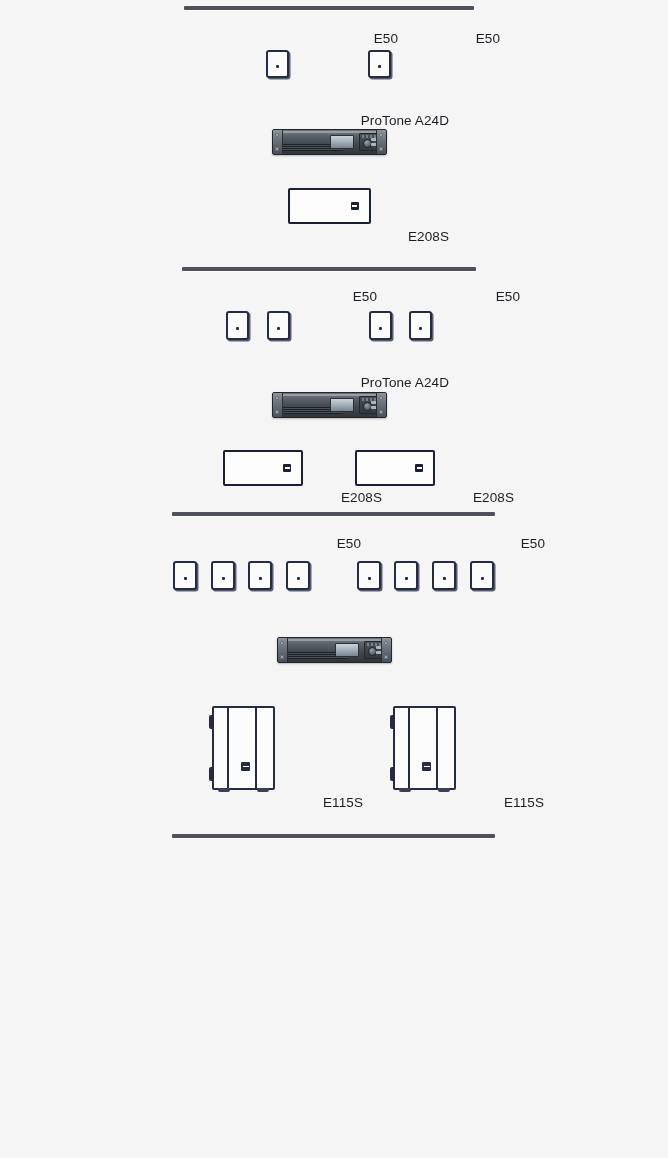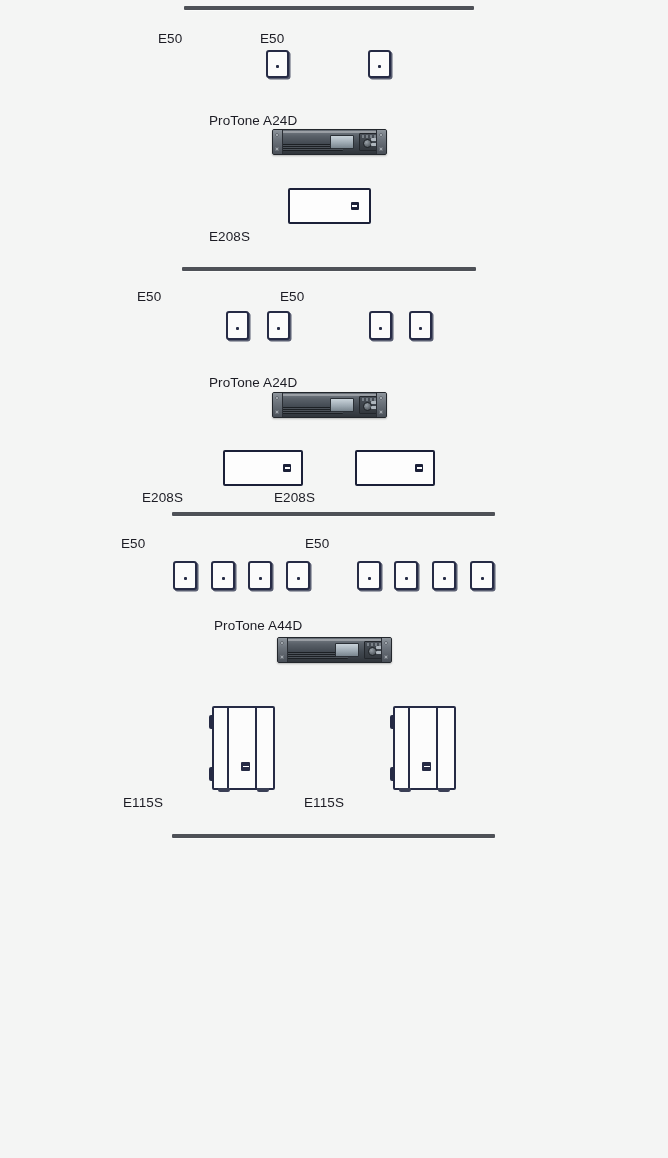--- a/index.html
+++ b/index.html
@@ -32,21 +32,21 @@
     box-shadow: 0 1px 0 rgba(255,255,255,0.55);
   }
 
   .label {
     position: absolute;
     font-size: 13.5px;
     line-height: 15px;
     letter-spacing: 0.1px;
     color: #1c1c24;
     white-space: nowrap;
-    text-align: left;
+    text-align: right;
     font-family: "Liberation Sans", sans-serif;
   }
 
   
   .spk50 {
     position: absolute;
     box-sizing: border-box;
     background: #fbfbfb;
     border: 2.5px solid #262b45;
     border-radius: 3px;
@@ -371,21 +371,20 @@
     </div>
     <div class="spk50" style="left: 394px; top: 561px; width: 24px; height: 29px;">
       <div class="cone"></div>
     </div>
     <div class="spk50" style="left: 432px; top: 561px; width: 24px; height: 29px;">
       <div class="cone"></div>
     </div>
     <div class="spk50" style="left: 470px; top: 561px; width: 24px; height: 29px;">
       <div class="cone"></div>
     </div>
-    <div class="label" style="left: 214px; top: 618px; width: 240px;">ProTone A44D</div>
     <div class="amp" style="left: 277px; top: 637px; width: 115px; height: 26px;">
       <div class="face"></div>
       <div class="grille"></div>
       <div class="display"></div>
       <div class="ctrl">
         <div class="lbl"></div>
         <div class="knob"></div>
         <div class="btn b1"></div>
         <div class="btn b2"></div>
       </div>

